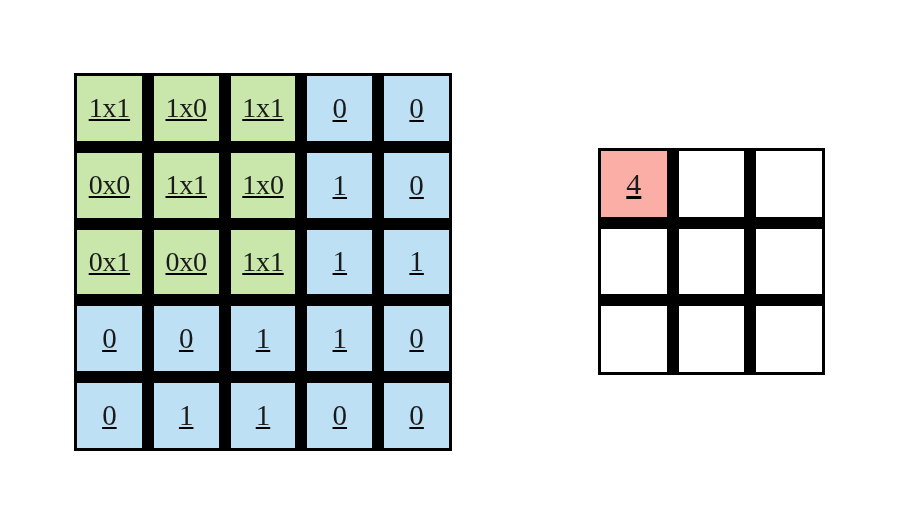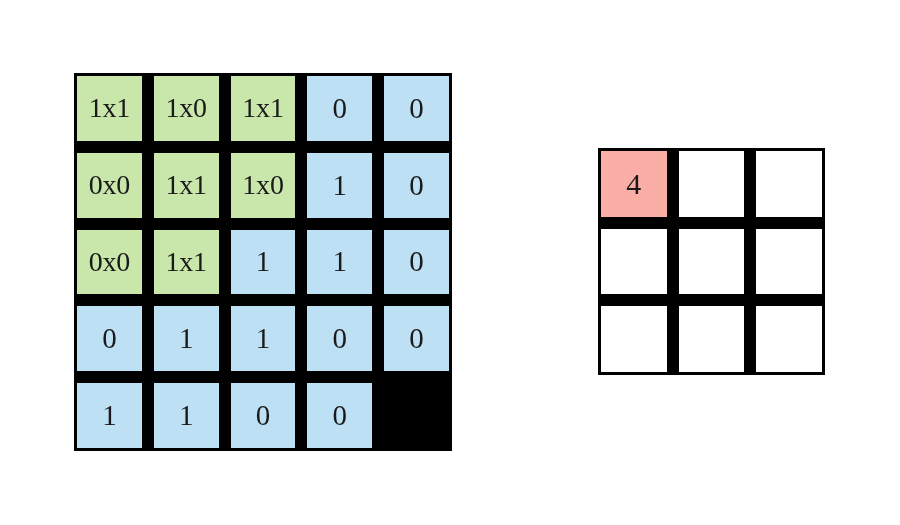--- a/index.html
+++ b/index.html
@@ -23,20 +23,21 @@
   }
 
   
   .grid {
     position: absolute;
     display: grid;
     background: #000000;
     border: 3px solid #000000;
     box-sizing: border-box;
     gap: 12px;
+    text-decoration: underline;
   }
 
   .cell {
     display: flex;
     align-items: center;
     justify-content: center;
     background: #ffffff;
     color: #1a1a1a;
     line-height: 1;
     user-select: none;
@@ -88,20 +89,21 @@
       <div class="cell fill-green kernel-cell">1x1</div>
       <div class="cell fill-green kernel-cell">1x0</div>
       <div class="cell fill-green kernel-cell">1x1</div>
       <div class="cell fill-blue">0</div>
       <div class="cell fill-blue">0</div>
       <div class="cell fill-green kernel-cell">0x0</div>
       <div class="cell fill-green kernel-cell">1x1</div>
       <div class="cell fill-green kernel-cell">1x0</div>
       <div class="cell fill-blue">1</div>
       <div class="cell fill-blue">0</div>
+      <div class="cell fill-green kernel-cell">0x1</div>
       <div class="cell fill-green kernel-cell">0x0</div>
       <div class="cell fill-green kernel-cell">1x1</div>
       <div class="cell fill-blue">1</div>
       <div class="cell fill-blue">1</div>
       <div class="cell fill-blue">0</div>
       <div class="cell fill-blue">0</div>
       <div class="cell fill-blue">1</div>
       <div class="cell fill-blue">1</div>
       <div class="cell fill-blue">0</div>
       <div class="cell fill-blue">0</div>

